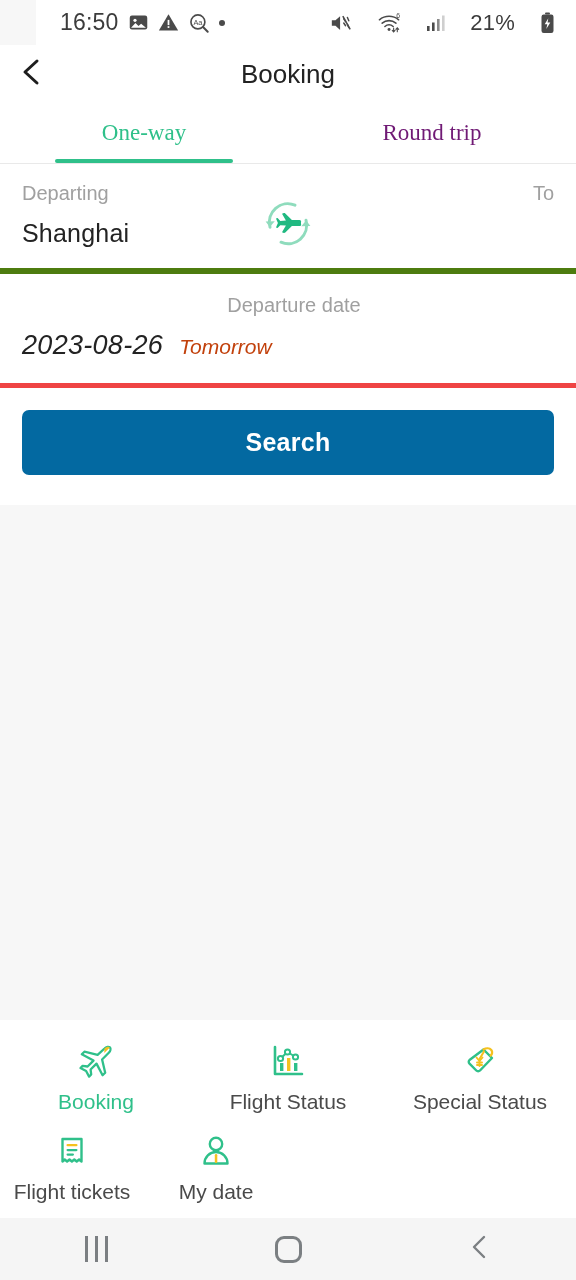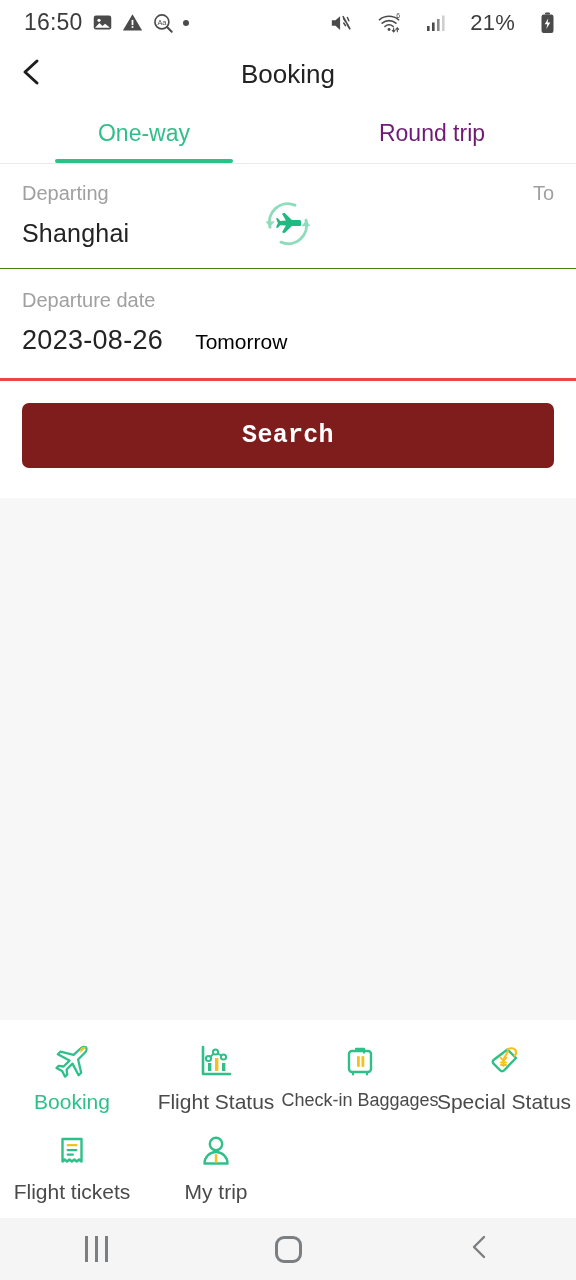--- a/index.html
+++ b/index.html
@@ -10,77 +10,78 @@
     -webkit-font-smoothing:antialiased;
     overflow:hidden;
   }
   .phone { position:relative; width:576px; height:1280px; display:flex; flex-direction:column; background:#f7f7f7; }
 
   
   .statusbar {
     height:45px; flex:0 0 45px; background:#fff;
     display:flex; align-items:center; justify-content:space-between;
     padding:0 20px 0 24px;
+    margin-left:36px;
   }
   .sb-left { display:flex; align-items:center; gap:9px; }
   .sb-time { font-size:23px; color:#3c3c3c; letter-spacing:.2px; }
   .sb-right { display:flex; align-items:center; gap:24px; }
   .sb-pct { font-size:22px; color:#3c3c3c; letter-spacing:.2px; }
   .ico { display:inline-flex; align-items:center; justify-content:flex-end; }
   .dot-ico { width:6px; height:6px; border-radius:50%; background:#4a4a4a; display:inline-block; }
 
   
   .header {
     height:58px; flex:0 0 58px; background:#fff;
     display:flex; align-items:center; position:relative;
   }
   .back-btn { width:62px; height:58px; display:flex; align-items:center; justify-content:center; }
   .page-title {
     position:absolute; left:0; right:0; text-align:center;
     font-size:26px; color:#222; font-weight:400; pointer-events:none;
   }
 
   
-  .tabs { height:60px; flex:0 0 60px; background:#fff; display:flex; }
+  .tabs { height:60px; flex:0 0 60px; background:#fff; display:flex;font-family:Liberation Serif, serif; }
   .tab {
     flex:1; display:flex; align-items:center; justify-content:center;
     font-size:23px; color:#701a75; position:relative;
   }
   .tab.active { color:#2fc08a; }
   .tab.active::after {
     content:""; position:absolute; bottom:0; left:50%; transform:translateX(-50%);
     width:178px; height:4px; background:#2fc08a; border-radius:2px;
   }
   .tabs-sep { height:1px; background:#e9e9e9; }
 
   
   .card { background:#fff; flex:0 0 auto; }
   .row-route {
     position:relative; padding:18px 22px 20px 22px;
-    border-bottom:1px solid #4d7c0f;
+    border-bottom:6px solid #4d7c0f;
   }
   .route-labels { display:flex; justify-content:space-between; }
   .route-values { display:flex; justify-content:space-between; align-items:center; margin-top:14px; }
   .sub-label { font-size:20px; color:#a0a0a0; }
   .city { font-size:25px; color:#232323; letter-spacing:.2px; }
   .swap-wrap {
     position:absolute; left:50%; top:50%; transform:translate(-50%,-32%);
     width:54px; height:54px; display:flex; align-items:center; justify-content:center;
   }
 
-  .row-date { padding:20px 10px 22px 22px; border-bottom:3px solid #ef4444; }
-  .date-line { display:flex; align-items:baseline; gap:32px; margin-top:13px; }
+  .row-date { padding:20px 10px 22px 22px; border-bottom:5px solid #ef4444;text-align:center; }
+  .date-line { display:flex; align-items:baseline; gap:16px; margin-top:13px;font-style:italic; }
   .date-value { font-size:27px; color:#232323; letter-spacing:.3px; }
-  .date-rel { font-size:21px; color:#000000; }
+  .date-rel { font-size:21px; color:#c2410c; }
 
   .search-wrap { padding:22px 22px 30px 22px; }
   .search-btn {
     display:block; width:100%; height:65px; border:0; cursor:pointer;
-    background:#7f1d1d; border-radius:7px; color:#fff;
-    font-size:25px; font-family:Liberation Mono, monospace; font-weight:700;
+    background:#0369a1; border-radius:7px; color:#fff;
+    font-size:25px; font-family:Liberation Sans, sans-serif; font-weight:700;
     letter-spacing:.3px;
   }
 
   
   .filler { flex:1 1 auto; background:#f7f7f7; }
 
   
   .bottom-nav { background:#fff; flex:0 0 auto; padding:12px 0 6px 0; }
   .bn-row { display:flex; }
   .bn-item {
@@ -253,32 +254,20 @@
             <rect x="28" y="24" width="3.4" height="8" fill="#2fc08a"></rect>
             <path d="M14.5 19.5l7-6.5 8 5" fill="none" stroke="#2fc08a" stroke-width="2" stroke-linecap="round" stroke-linejoin="round"></path>
             <circle cx="14.5" cy="19.5" r="2.6" fill="#fff" stroke="#2fc08a" stroke-width="2"></circle>
             <circle cx="21.5" cy="13" r="2.6" fill="#fff" stroke="#2fc08a" stroke-width="2"></circle>
             <circle cx="29.5" cy="18" r="2.6" fill="#fff" stroke="#2fc08a" stroke-width="2"></circle>
           </svg>
         </span>
         <span class="bn-label">Flight Status</span>
       </div>
 
-      <div class="bn-item">
-        <span class="bn-icon">
-          <svg width="44" height="44" viewBox="0 0 44 44">
-            <path d="M18 10h8v3.5" fill="none" stroke="#2fc08a" stroke-width="2.3" stroke-linecap="round" stroke-linejoin="round"></path>
-            <rect x="11" y="12" width="22" height="21" rx="3" fill="none" stroke="#2fc08a" stroke-width="2.4"></rect>
-            <rect x="19" y="17" width="2.8" height="11" rx="1.2" fill="#f5c11e"></rect>
-            <rect x="23.5" y="17" width="2.8" height="11" rx="1.2" fill="#f5c11e"></rect>
-            <path d="M15 33v2.5M29 33v2.5" stroke="#2fc08a" stroke-width="2.2" stroke-linecap="round"></path>
-          </svg>
-        </span>
-        <span class="bn-label small">Check-in Baggages</span>
-      </div>
 
       <div class="bn-item">
         <span class="bn-icon">
           <svg width="44" height="44" viewBox="0 0 44 44">
             <path d="M25.5 10.5l8.5 8.5-12 12.5a2.6 2.6 0 0 1-3.7 0l-6.8-6.8a2.6 2.6 0 0 1 0-3.7z" fill="none" stroke="#2fc08a" stroke-width="2.4" stroke-linejoin="round"></path>
             <path d="M25.5 10.5c2.5-1.5 6-1.6 7.8.6 1.4 1.7.9 4.2-.6 5.4" fill="none" stroke="#f5c11e" stroke-width="2.3" stroke-linecap="round"></path>
             <path d="M26 12.5L21.5 20" stroke="#f5c11e" stroke-width="2" stroke-linecap="round"></path>
             <path d="M18.5 18.5l3 3.5 3-3.5M21.5 22v5M19 23.5h5M19 26h5" stroke="#f5c11e" stroke-width="1.9" fill="none" stroke-linecap="round"></path>
           </svg>
         </span>
@@ -302,21 +291,21 @@
       </div>
 
       <div class="bn-item">
         <span class="bn-icon">
           <svg width="44" height="44" viewBox="0 0 44 44">
             <circle cx="22" cy="15" r="6.2" fill="none" stroke="#2fc08a" stroke-width="2.4"></circle>
             <path d="M10.5 34.5c0-6.3 5.1-11.5 11.5-11.5s11.5 5.2 11.5 11.5z" fill="none" stroke="#2fc08a" stroke-width="2.4" stroke-linejoin="round"></path>
             <rect x="20.8" y="25" width="2.5" height="9" rx="1.2" fill="#f5c11e"></rect>
           </svg>
         </span>
-        <span class="bn-label">My trip</span>
+        <span class="bn-label">My date</span>
       </div>
 
       <div class="bn-item"></div>
       <div class="bn-item"></div>
     </div>
   </div>
 
   <div class="android-nav">
     <div class="nav-btn">
       <span class="recents">

